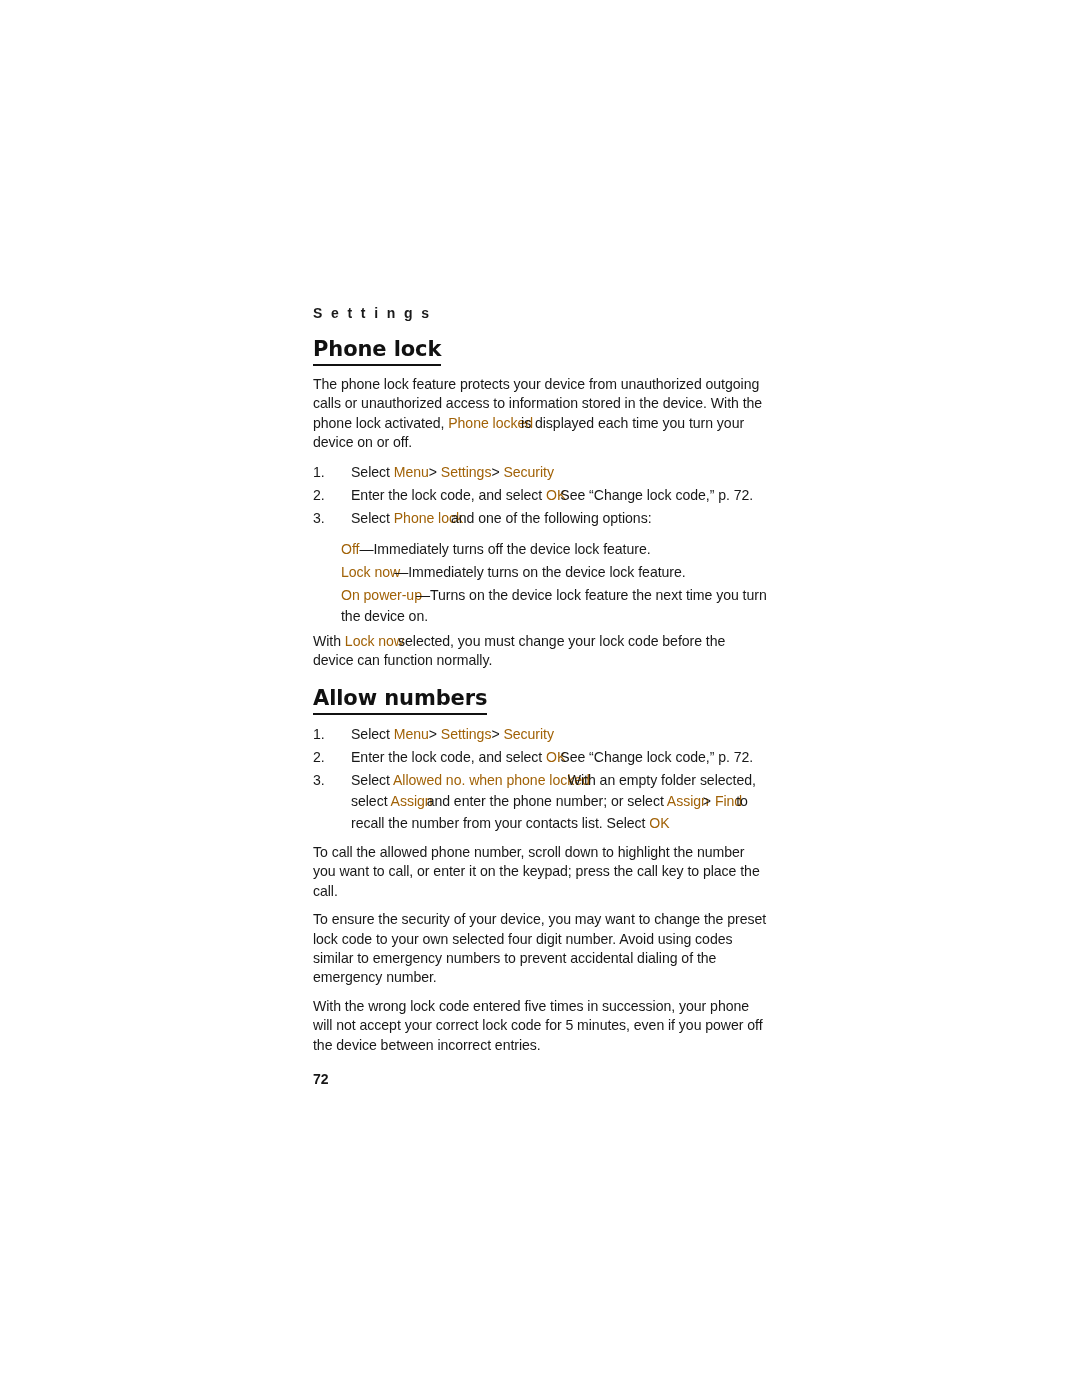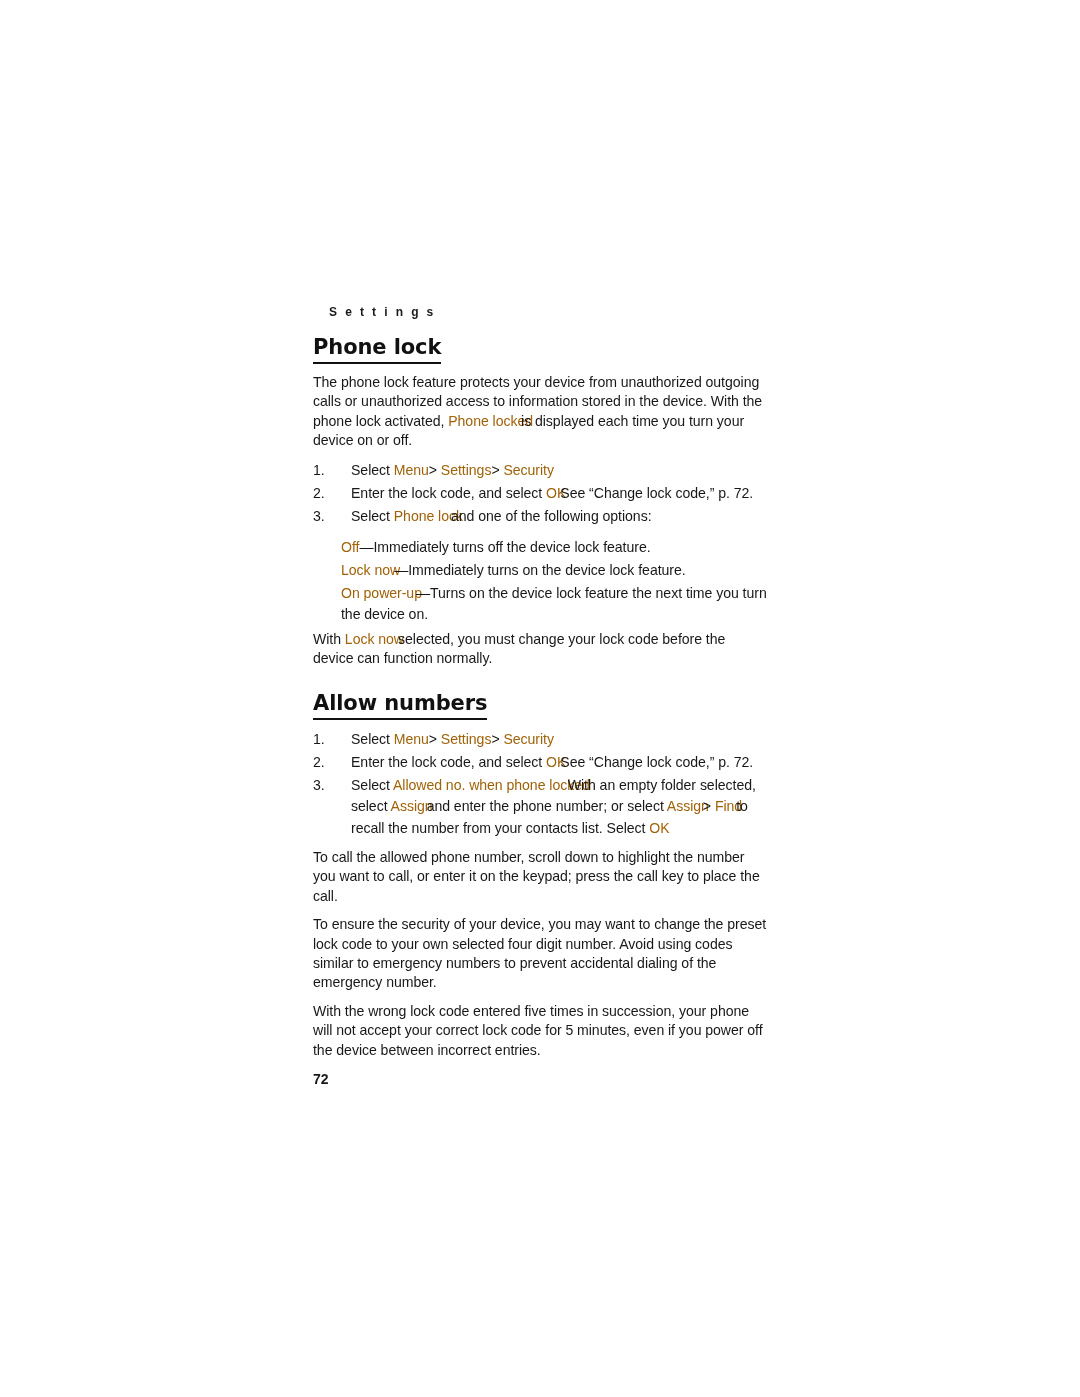--- a/index.html
+++ b/index.html
@@ -25,40 +25,40 @@
 
   
   .content {
     position: absolute;
     left: 313px;
     top: 305px;
     width: 455px;
   }
 
   .running-header {
-    font-size: 12px;
+    font-size: 14px;
     font-weight: bold;
     letter-spacing: 2.4px;
     color: #1a1a1a;
-    margin: 0 0 16px 16px;
+    margin: 0 0 16px 0;
   }
 
   h2.section-heading {
     font-family: "DejaVu Sans", sans-serif;
     font-size: 21px;
     font-weight: bold;
     color: #111111;
     margin: 0 0 9px 0;
     padding-bottom: 3px;
     letter-spacing: -0.1px;
     display: inline-block;
     border-bottom: 2px solid #111111;
   }
   .heading-wrap {
-    margin-top: 22px;
+    margin-top: 15px;
   }
   .heading-wrap.first {
     margin-top: 0;
   }
 
   p.body-text {
     font-size: 14.1px;
     line-height: 19.4px;
     margin: 0 0 9px 0;
     color: #181818;

